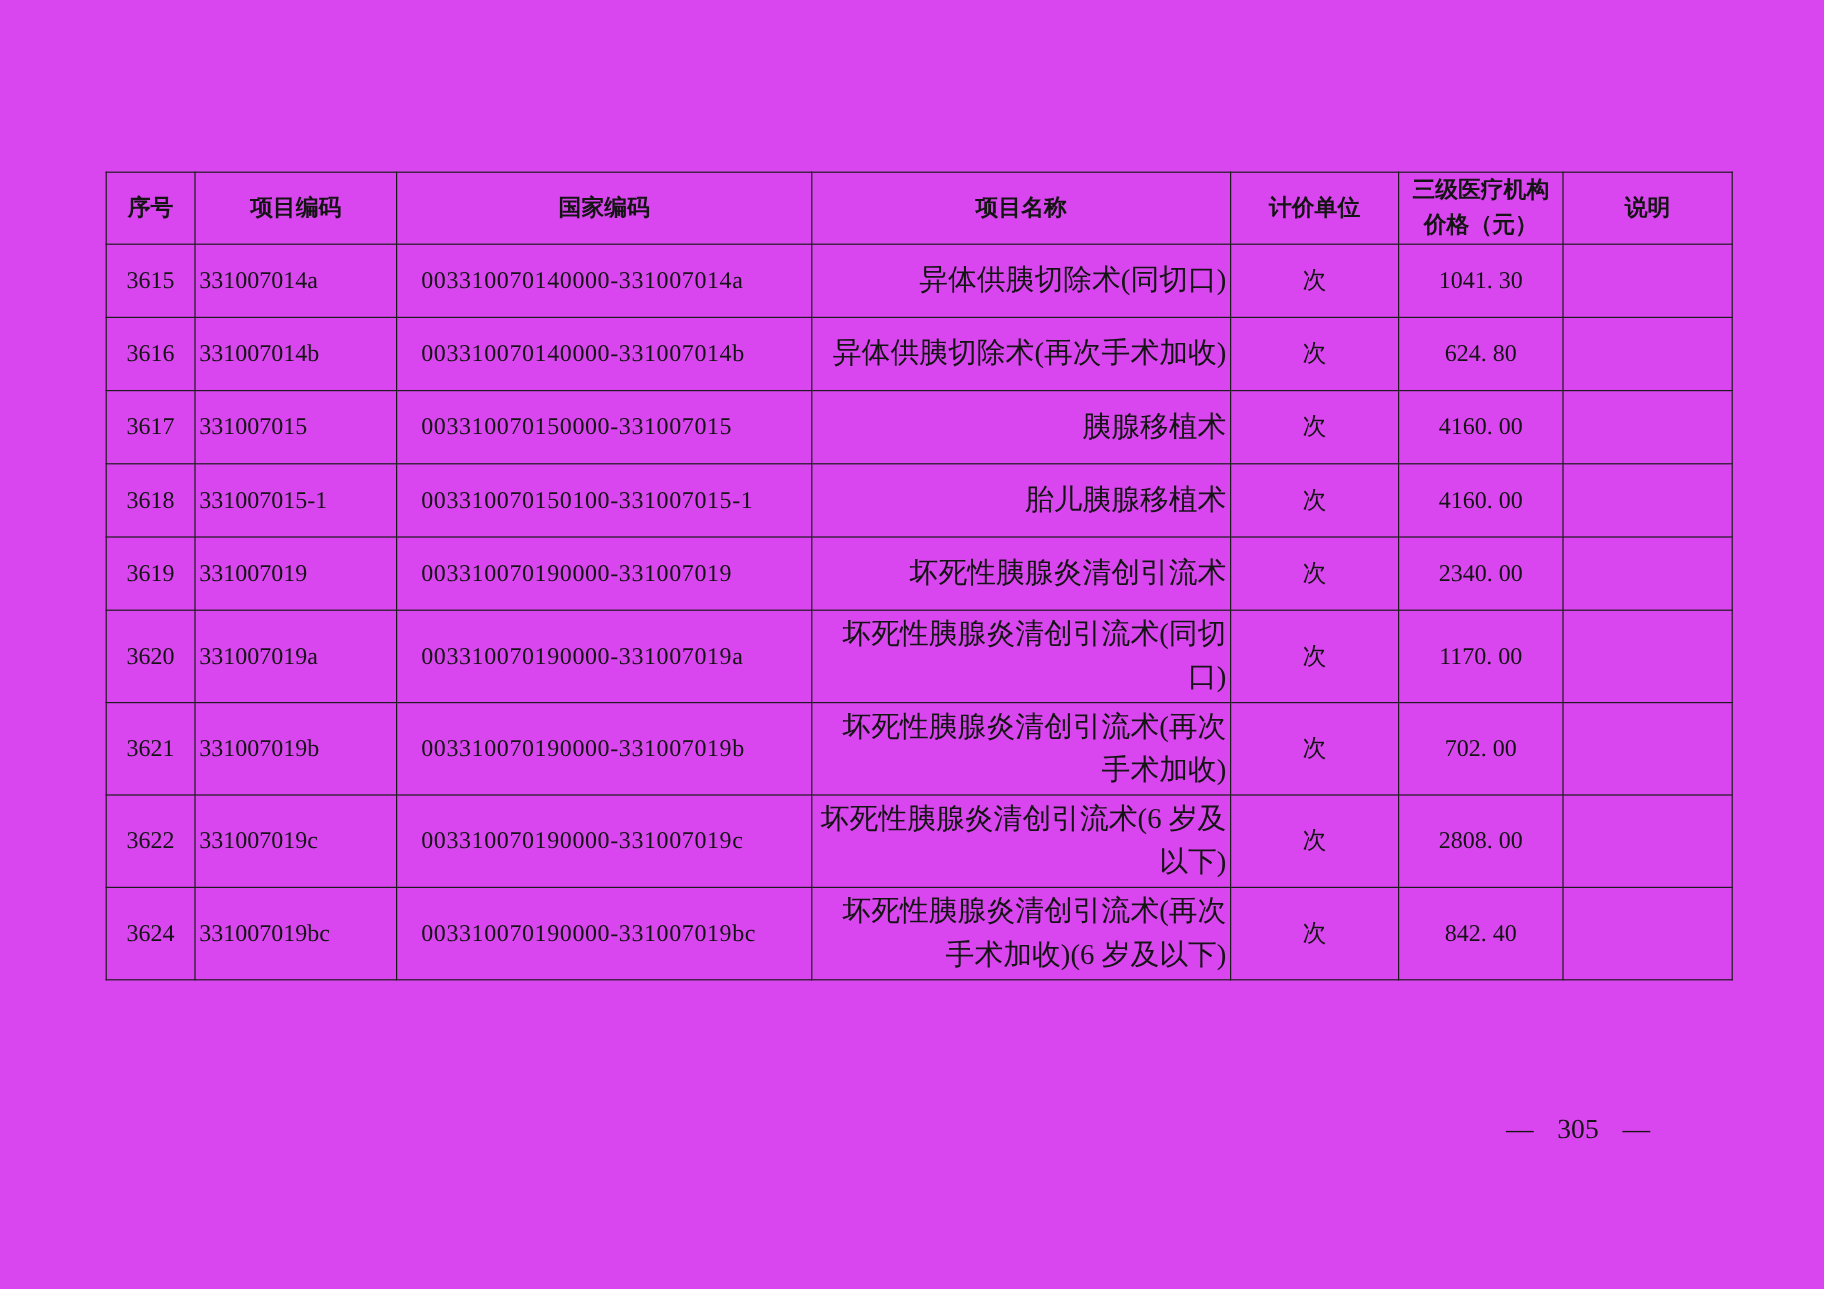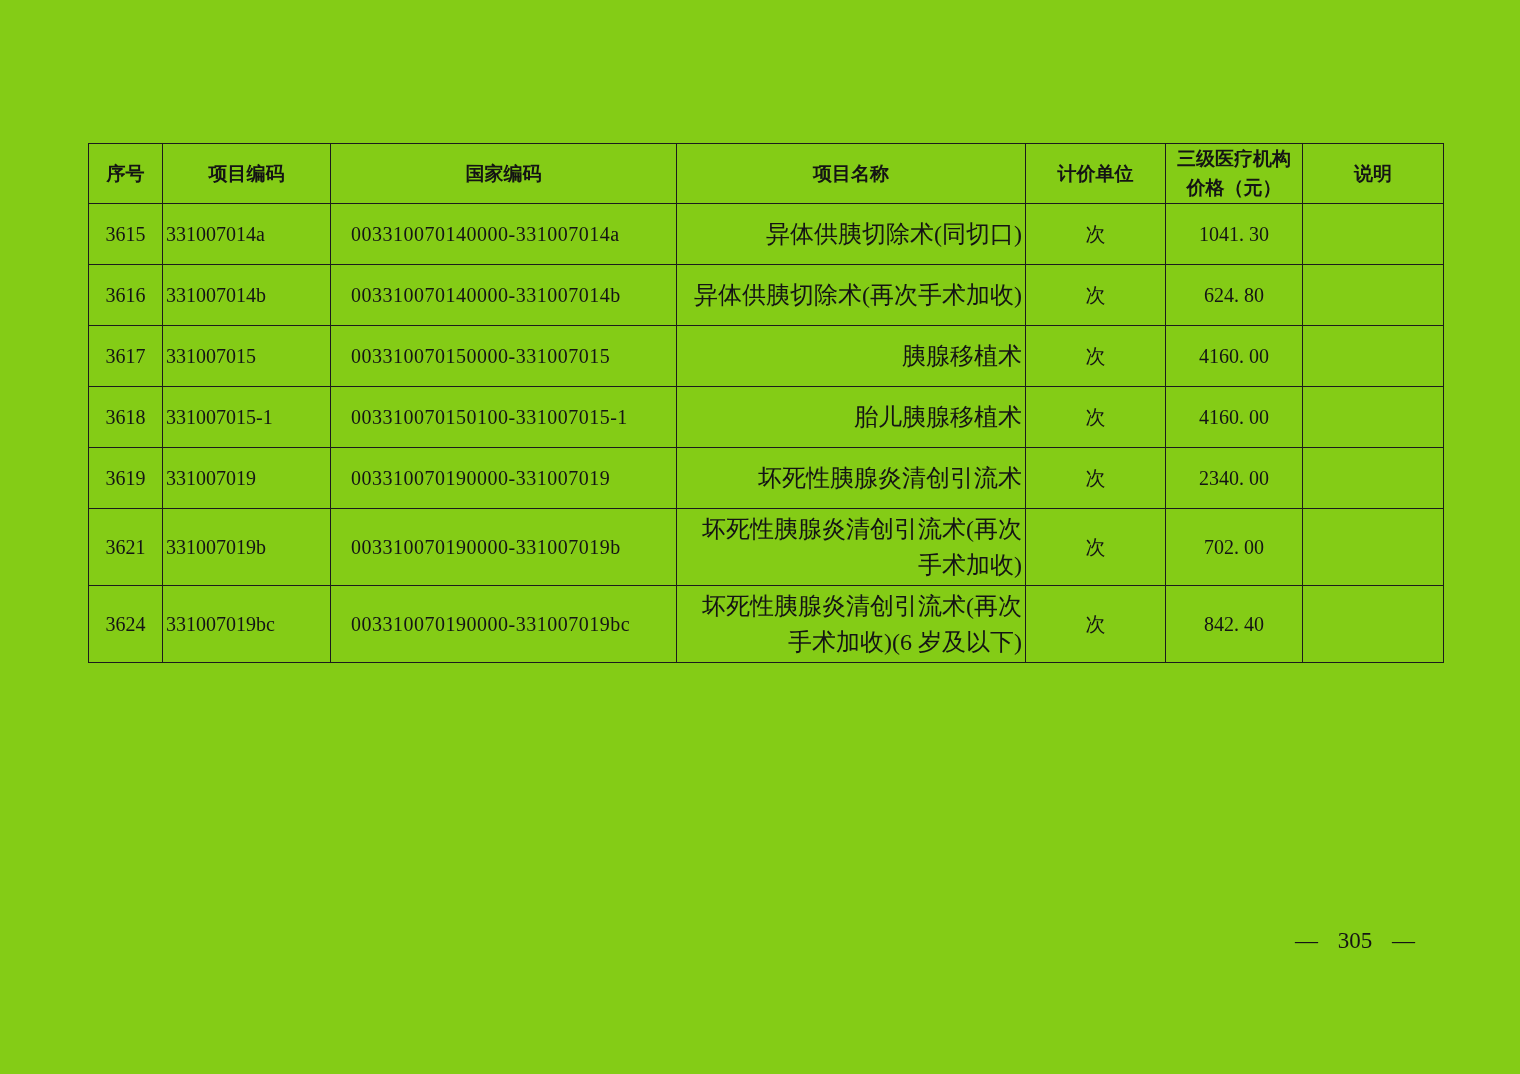--- a/index.html
+++ b/index.html
@@ -10,21 +10,21 @@
     height: 1074px;
     color: #141414;
     font-family: "Liberation Serif", "DejaVu Serif", serif;
     position: relative;
   }
   .page {
     position: absolute;
     left: 0; top: 0;
     width: 1520px;
     height: 1074px;
-    background: #84cc16;
+    background: #d946ef;
     overflow: hidden;
   }
   table.price-table {
     position: absolute;
     left: 88px;
     top: 143px;
     width: 1355px;
     border-collapse: collapse;
     table-layout: fixed;
   }
@@ -63,21 +63,21 @@
   td.cell-name  { text-align: right; font-size: 24px; }
   td.cell-unit  { text-align: center; }
   td.cell-price { text-align: center; }
   td.cell-note  { text-align: center; }
 
   .page-number {
     position: absolute;
     left: 1255px;
     top: 928px;
     width: 160px;
-    text-align: right;
+    text-align: left;
     font-size: 23px;
     word-spacing: 14px;
     color: #141414;
   }
 </style>
 </head>
 <body>
 
 <div class="page">
 
@@ -143,26 +143,44 @@
       <tr>
         <td class="cell-seq">3619</td>
         <td class="cell-code">331007019</td>
         <td class="cell-nat">003310070190000-331007019</td>
         <td class="cell-name">坏死性胰腺炎清创引流术</td>
         <td class="cell-unit">次</td>
         <td class="cell-price">2340. 00</td>
         <td class="cell-note"></td>
       </tr>
       <tr>
+        <td class="cell-seq">3620</td>
+        <td class="cell-code">331007019a</td>
+        <td class="cell-nat">003310070190000-331007019a</td>
+        <td class="cell-name">坏死性胰腺炎清创引流术(同切口)</td>
+        <td class="cell-unit">次</td>
+        <td class="cell-price">1170. 00</td>
+        <td class="cell-note"></td>
+      </tr>
+      <tr>
         <td class="cell-seq">3621</td>
         <td class="cell-code">331007019b</td>
         <td class="cell-nat">003310070190000-331007019b</td>
         <td class="cell-name">坏死性胰腺炎清创引流术(再次手术加收)</td>
         <td class="cell-unit">次</td>
         <td class="cell-price">702. 00</td>
+        <td class="cell-note"></td>
+      </tr>
+      <tr>
+        <td class="cell-seq">3622</td>
+        <td class="cell-code">331007019c</td>
+        <td class="cell-nat">003310070190000-331007019c</td>
+        <td class="cell-name">坏死性胰腺炎清创引流术(6 岁及以下)</td>
+        <td class="cell-unit">次</td>
+        <td class="cell-price">2808. 00</td>
         <td class="cell-note"></td>
       </tr>
       <tr>
         <td class="cell-seq">3624</td>
         <td class="cell-code">331007019bc</td>
         <td class="cell-nat">003310070190000-331007019bc</td>
         <td class="cell-name">坏死性胰腺炎清创引流术(再次手术加收)(6 岁及以下)</td>
         <td class="cell-unit">次</td>
         <td class="cell-price">842. 40</td>
         <td class="cell-note"></td>

